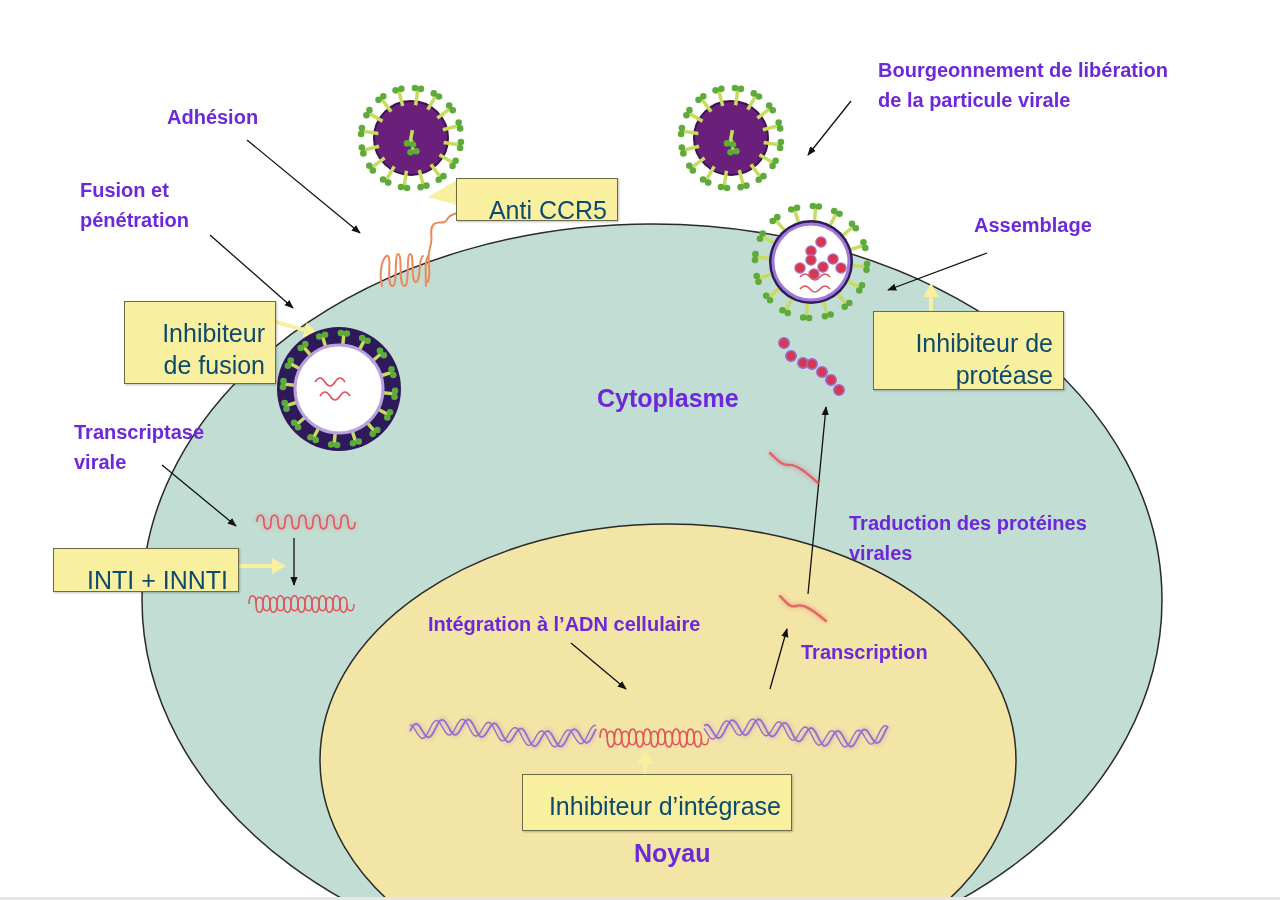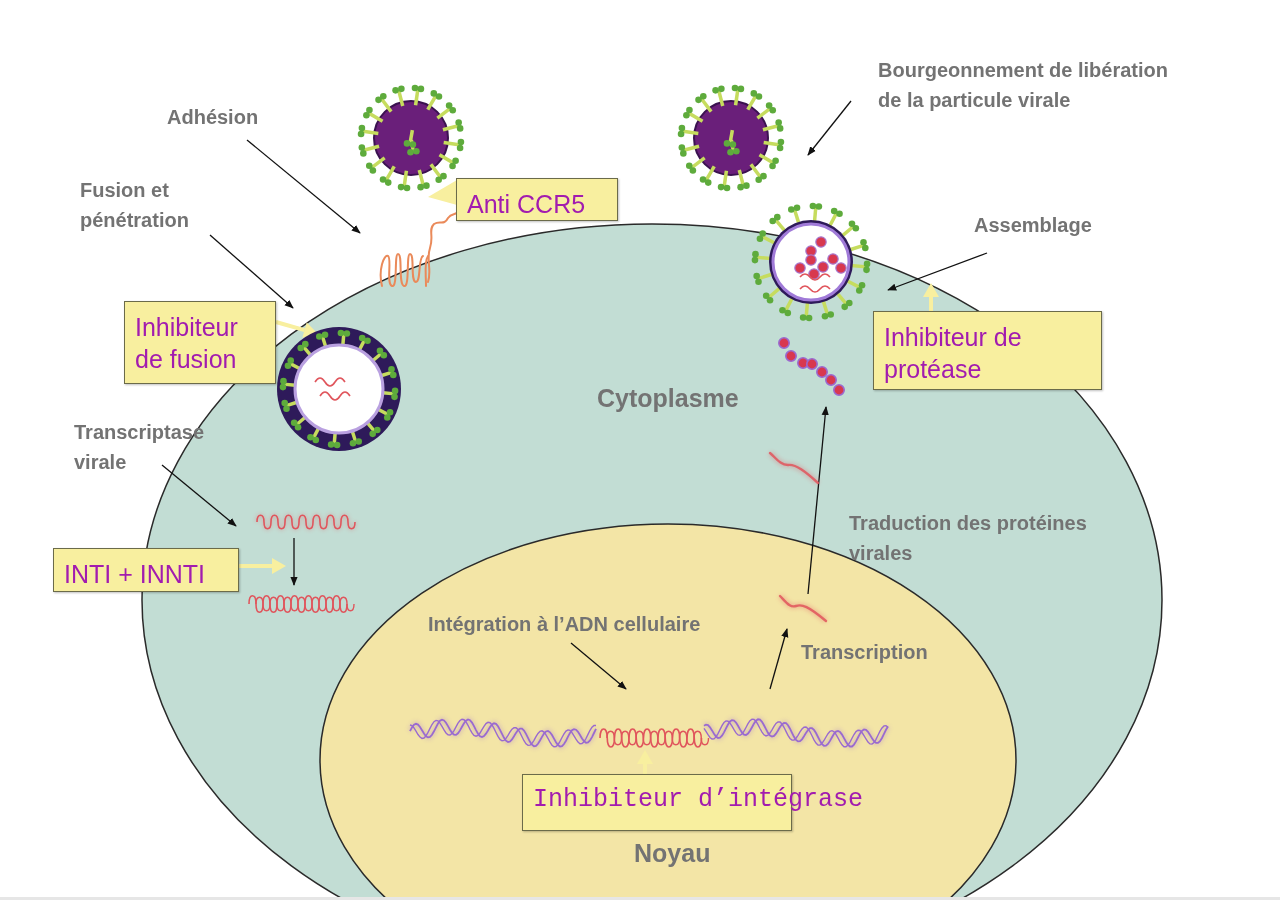--- a/index.html
+++ b/index.html
@@ -1,19 +1,19 @@
 <!DOCTYPE html>
 <html><head>
 <meta charset="utf-8">
 <style>
   html, body { margin: 0; padding: 0; background: #ffffff; }
   body { width: 1280px; height: 900px; position: relative; overflow: hidden; font-family: "Liberation Sans", sans-serif; }
   #stage { position: absolute; left: 0; top: 0; width: 1280px; height: 900px; }
-  .lbl { position: absolute; font-family: "Liberation Sans", sans-serif; font-weight: bold; color: #737373; font-size: 20px; line-height: 30px; white-space: nowrap; }
-  .box { position: absolute; background: #f8ef9f; border: 1px solid #6b6b4a; font-family: "Liberation Sans", sans-serif; color: #a21caf; font-size: 25px; line-height: 32px; padding: 9px 10px; box-sizing: border-box; white-space: nowrap; box-shadow: 1px 1px 2px rgba(0,0,0,0.25); }
+  .lbl { position: absolute; font-family: "Liberation Sans", sans-serif; font-weight: bold; color: #6d28d9; font-size: 20px; line-height: 30px; white-space: nowrap; }
+  .box { position: absolute; background: #f8ef9f; border: 1px solid #6b6b4a; font-family: "Liberation Sans", sans-serif; color: #0c4a6e; font-size: 25px; line-height: 32px; padding: 15px 10px; box-sizing: border-box; white-space: nowrap; box-shadow: 1px 1px 2px rgba(0,0,0,0.25); text-align: right; }
   .region { font-size: 25px; margin-left: 36px; }
   .bottom-line { position: absolute; left: 0; top: 897px; width: 1280px; height: 3px; background: #e6e6e6; }
 </style>
 </head>
 <body>
 
 <div id="stage">
   <svg id="art" width="1280" height="900" viewBox="0 0 1280 900">
     <defs>
       <marker id="ah" viewBox="0 0 10 10" refX="9" refY="5" markerWidth="7" markerHeight="7" orient="auto-start-reverse">
@@ -375,20 +375,20 @@
   <div class="lbl" style="left:801px;top:637px;">Transcription</div>
   <div class="lbl region" style="left:598px;top:838px;">Noyau</div>
 
   
   <div class="box" style="left:456px;top:178px;width:162px;height:43px;">Anti CCR5</div>
   <div class="box" style="left:124px;top:301px;width:152px;height:83px;">
     <div>Inhibiteur</div>
     <div>de fusion</div>
   </div>
   <div class="box" style="left:53px;top:548px;width:186px;height:44px;">INTI + INNTI</div>
-  <div class="box" style="left:522px;top:774px;width:270px;height:57px;font-family:Liberation Mono, monospace;">Inhibiteur d’intégrase</div>
-  <div class="box" style="left:873px;top:311px;width:229px;height:79px;">
+  <div class="box" style="left:522px;top:774px;width:270px;height:57px;">Inhibiteur d’intégrase</div>
+  <div class="box" style="left:873px;top:311px;width:191px;height:79px;">
     <div>Inhibiteur de</div>
     <div>protéase</div>
   </div>
 
   <div class="bottom-line"></div>
 </div>
 
 </body></html>

